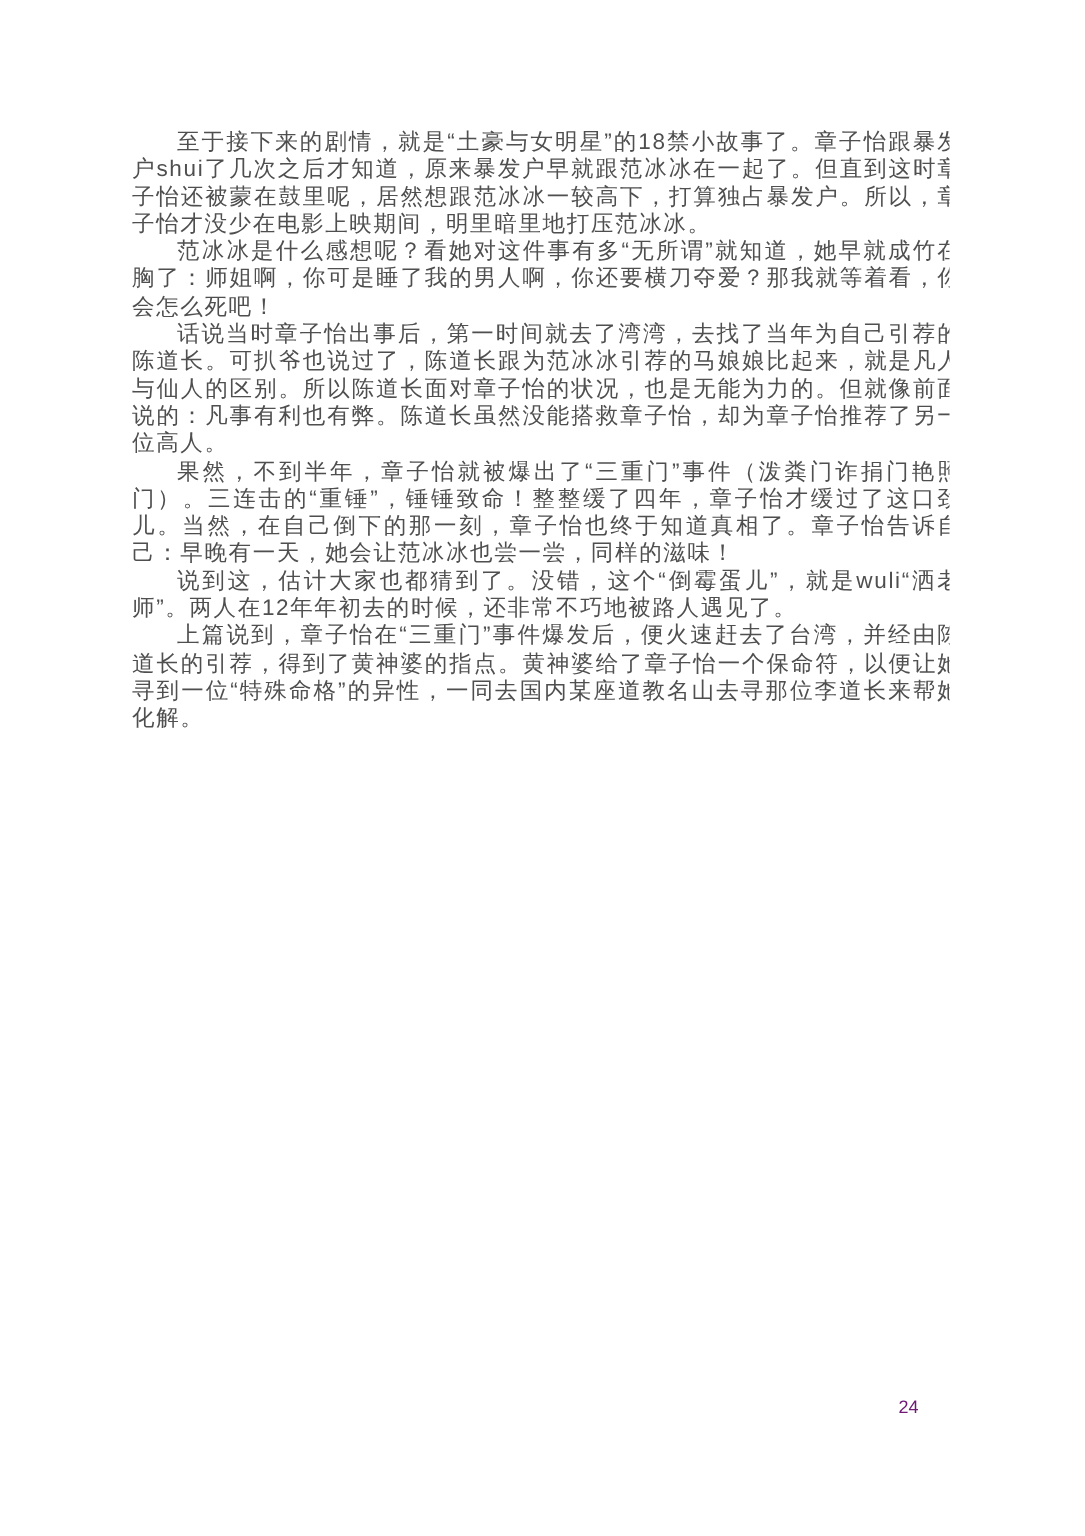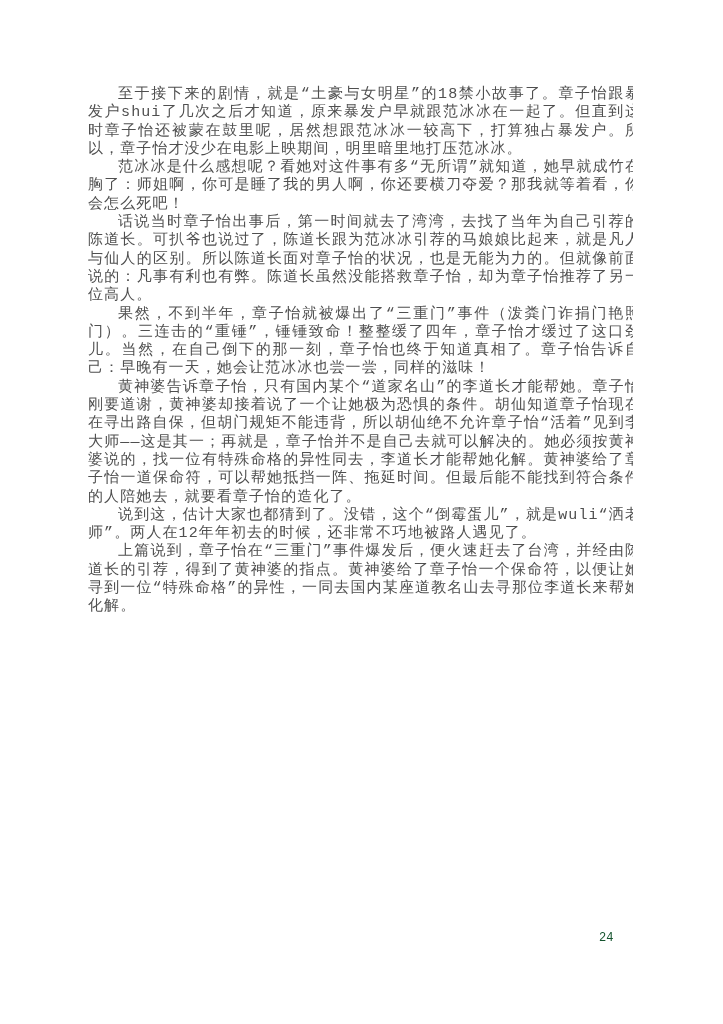--- a/index.html
+++ b/index.html
@@ -6,21 +6,21 @@
     margin: 0;
     padding: 0;
     background: #ffffff;
   }
   .page {
     position: relative;
     width: 633px;
     height: 1024px;
     background: #ffffff;
     overflow: hidden;
-    font-family: Liberation Mono, monospace;
+    font-family: Liberation Sans, sans-serif;
   }
   .content {
     position: absolute;
     left: 88px;
     top: 86px;
     width: 553px;
     color: #4f4f4f;
     font-size: 15px;
     line-height: 18.3px;
     letter-spacing: 1.1px;
@@ -32,30 +32,29 @@
     padding: 0;
     text-indent: 2em;
     word-break: break-all;
   }
   .page-number {
     position: absolute;
     left: 599px;
     top: 931px;
     font-size: 12px;
     letter-spacing: 0;
-    color: #14532d;
+    color: #701a75;
   }
 </style>
 </head>
 <body>
 
 <div class="page">
   <div class="content">
     <p>至于接下来的剧情，就是“土豪与女明星”的18禁小故事了。章子怡跟暴发户shui了几次之后才知道，原来暴发户早就跟范冰冰在一起了。但直到这时章子怡还被蒙在鼓里呢，居然想跟范冰冰一较高下，打算独占暴发户。所以，章子怡才没少在电影上映期间，明里暗里地打压范冰冰。</p>
     <p>范冰冰是什么感想呢？看她对这件事有多“无所谓”就知道，她早就成竹在胸了：师姐啊，你可是睡了我的男人啊，你还要横刀夺爱？那我就等着看，你会怎么死吧！</p>
     <p>话说当时章子怡出事后，第一时间就去了湾湾，去找了当年为自己引荐的陈道长。可扒爷也说过了，陈道长跟为范冰冰引荐的马娘娘比起来，就是凡人与仙人的区别。所以陈道长面对章子怡的状况，也是无能为力的。但就像前面说的：凡事有利也有弊。陈道长虽然没能搭救章子怡，却为章子怡推荐了另一位高人。</p>
     <p>果然，不到半年，章子怡就被爆出了“三重门”事件（泼粪门诈捐门艳照门）。三连击的“重锤”，锤锤致命！整整缓了四年，章子怡才缓过了这口劲儿。当然，在自己倒下的那一刻，章子怡也终于知道真相了。章子怡告诉自己：早晚有一天，她会让范冰冰也尝一尝，同样的滋味！</p>
-    <p>黄神婆告诉章子怡，只有国内某个“道家名山”的李道长才能帮她。章子怡刚要道谢，黄神婆却接着说了一个让她极为恐惧的条件。胡仙知道章子怡现在在寻出路自保，但胡门规矩不能违背，所以胡仙绝不允许章子怡“活着”见到李大师——这是其一；再就是，章子怡并不是自己去就可以解决的。她必须按黄神婆说的，找一位有特殊命格的异性同去，李道长才能帮她化解。黄神婆给了章子怡一道保命符，可以帮她抵挡一阵、拖延时间。但最后能不能找到符合条件的人陪她去，就要看章子怡的造化了。</p>
     <p>说到这，估计大家也都猜到了。没错，这个“倒霉蛋儿”，就是wuli“洒老师”。两人在12年年初去的时候，还非常不巧地被路人遇见了。</p>
     <p>上篇说到，章子怡在“三重门”事件爆发后，便火速赶去了台湾，并经由陈道长的引荐，得到了黄神婆的指点。黄神婆给了章子怡一个保命符，以便让她寻到一位“特殊命格”的异性，一同去国内某座道教名山去寻那位李道长来帮她化解。</p>
   </div>
   <div class="page-number">24</div>
 </div>
 
 </body></html>

